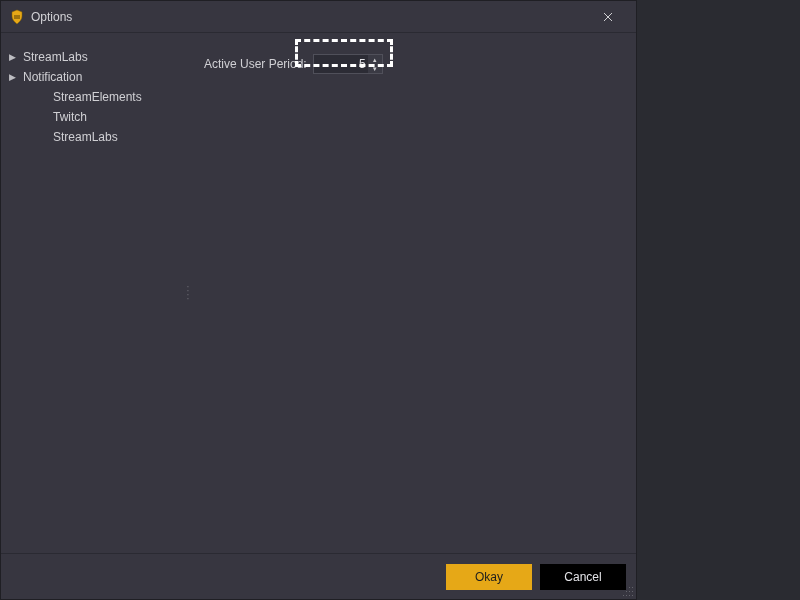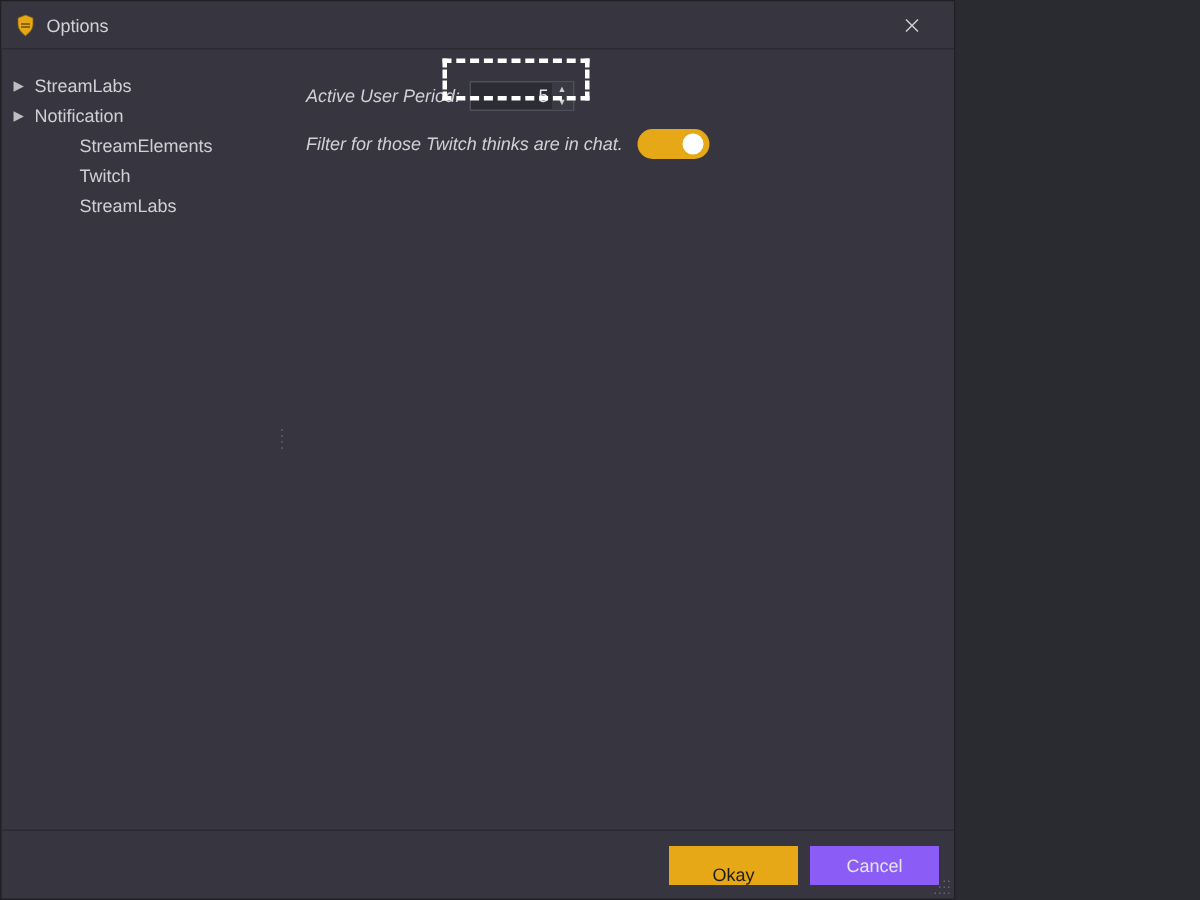--- a/index.html
+++ b/index.html
@@ -12,32 +12,32 @@
 .titlebar .close { width:40px; height:32px; display:flex; align-items:center; justify-content:center; color:#cfcfd2; cursor:pointer; }
 .body { flex:1; display:flex; min-height:0; }
 .sidebar { width:185px; padding:14px 0 0 0; }
 .tree-item { display:flex; align-items:center; height:20px; padding-left:22px; color:#d0d0d4; cursor:pointer; }
 .tree-item.child { padding-left:52px; }
 .tree-item .chev { width:10px; margin-left:-14px; margin-right:4px; color:#bdbdc2; font-size:9px; }
 .divider { width:4px; display:flex; align-items:center; justify-content:center; cursor:ew-resize; }
 .divider .grip { color:#6b6b73; letter-spacing:0; line-height:4px; font-size:10px; }
 .content { flex:1; padding:18px 20px 0 14px; position:relative; }
 .row { display:flex; align-items:center; height:26px; margin-bottom:6px; }
-.label { color:#d0d0d4;font-style:italic; }
+.label { color:#d0d0d4; }
 .spinbox-wrap { position:relative; margin-left:6px; }
 .spinbox { width:70px; height:20px; background:#2c2c35; border:1px solid #50505a; color:#e2e2e6; text-align:right; padding:0 16px 0 4px; }
 .spin-btns { position:absolute; right:1px; top:1px; width:14px; height:18px; display:flex; flex-direction:column; }
 .spin-btns div { flex:1; display:flex; align-items:center; justify-content:center; font-size:6px; color:#cfcfd2; background:#3a3a44; cursor:pointer; }
 .highlight { position:absolute; border:3px dashed #ffffff; pointer-events:none; }
 .toggle { position:relative; width:48px; height:20px; border-radius:10px; background:#e6a817; margin-left:10px; cursor:pointer; }
 .toggle .knob { position:absolute; width:14px; height:14px; background:#fff; border-radius:50%; top:3px; right:4px; }
 .footer { height:46px; display:flex; align-items:center; justify-content:flex-end; padding:0 10px; gap:8px; border-top:1px solid #2a2a32; position:relative; }
 .btn { width:86px; height:26px; display:flex; align-items:center; justify-content:center; cursor:pointer; }
-.btn.primary { background:#e6a817; color:#1e1e1e;align-items:flex-end; }
-.btn.secondary { background:#8b5cf6; color:#e4e4e8; }
+.btn.primary { background:#e6a817; color:#1e1e1e; }
+.btn.secondary { background:#000000; color:#e4e4e8; }
 .resize-grip { position:absolute; right:2px; bottom:2px; width:12px; height:12px; color:#6b6b73; font-size:9px; line-height:4px; text-align:right; pointer-events:none; }
 </style>
 </head>
 <body>
 
 <div class="window">
 
   <div class="titlebar">
     <span class="appicon">
       <svg width="16" height="16" viewBox="0 0 16 16">
@@ -85,26 +85,20 @@
         <div class="spinbox-wrap">
           <input class="spinbox" value="5" style="">
           <div class="spin-btns">
             <div>▲</div>
             <div>▼</div>
           </div>
         </div>
       </div>
       <div class="highlight" style="left:105px; top:6px; width:98px; height:28px;"></div>
 
-      <div class="row">
-        <span class="label">Filter for those Twitch thinks are in chat.</span>
-        <div class="toggle">
-          <div class="knob"></div>
-        </div>
-      </div>
     </div>
   </div>
 
   <div class="footer">
     <div class="btn primary">
       <span>Okay</span>
     </div>
     <div class="btn secondary">
       <span>Cancel</span>
     </div>

